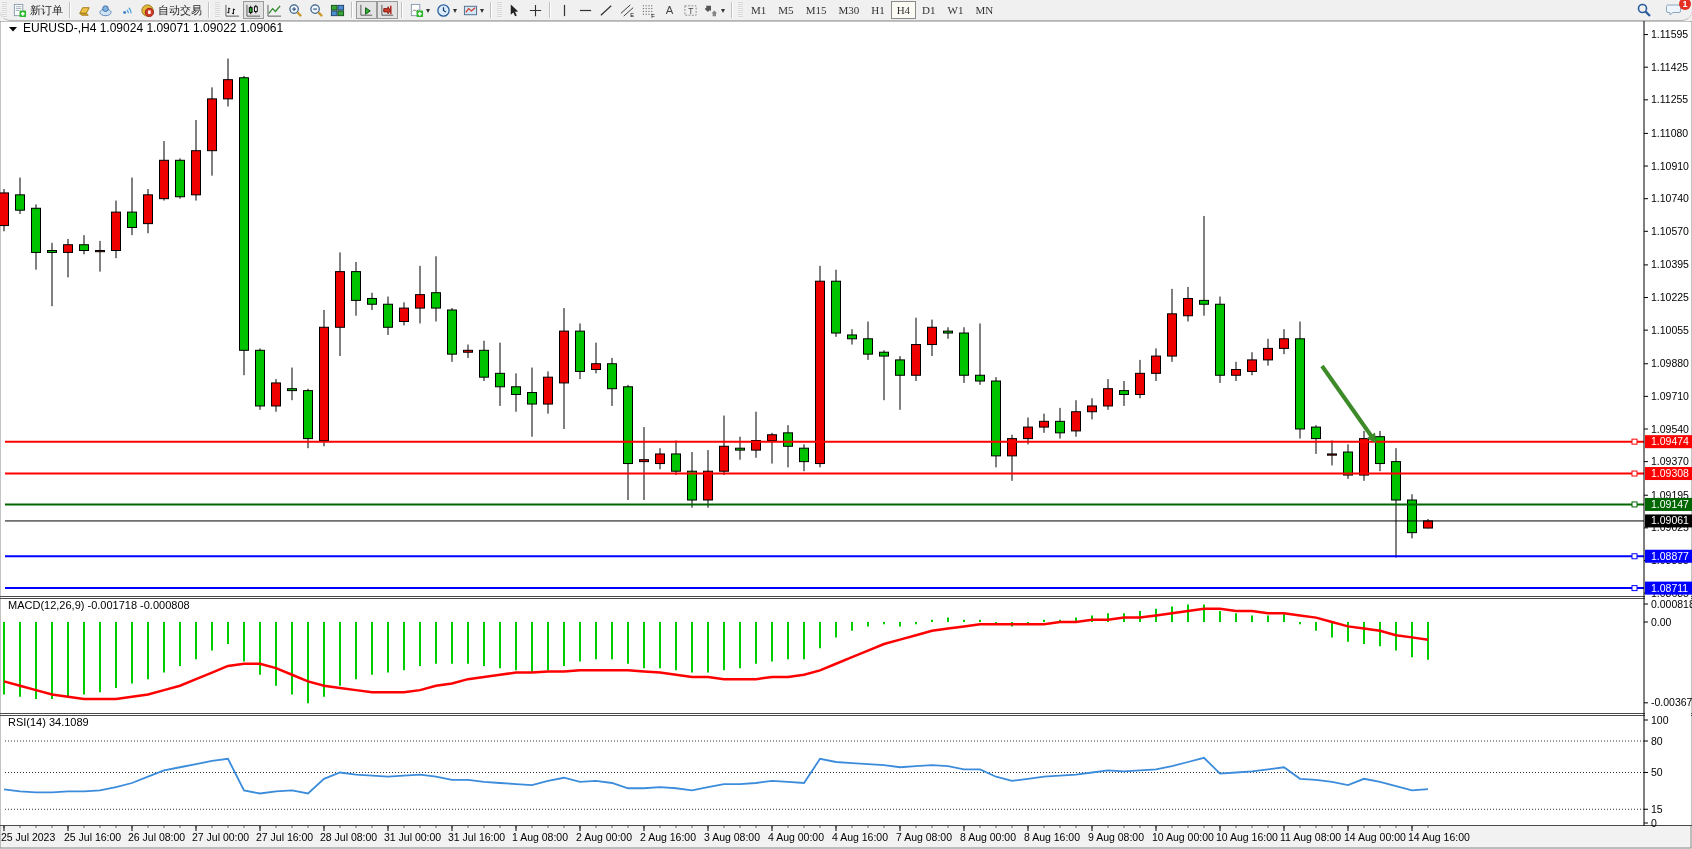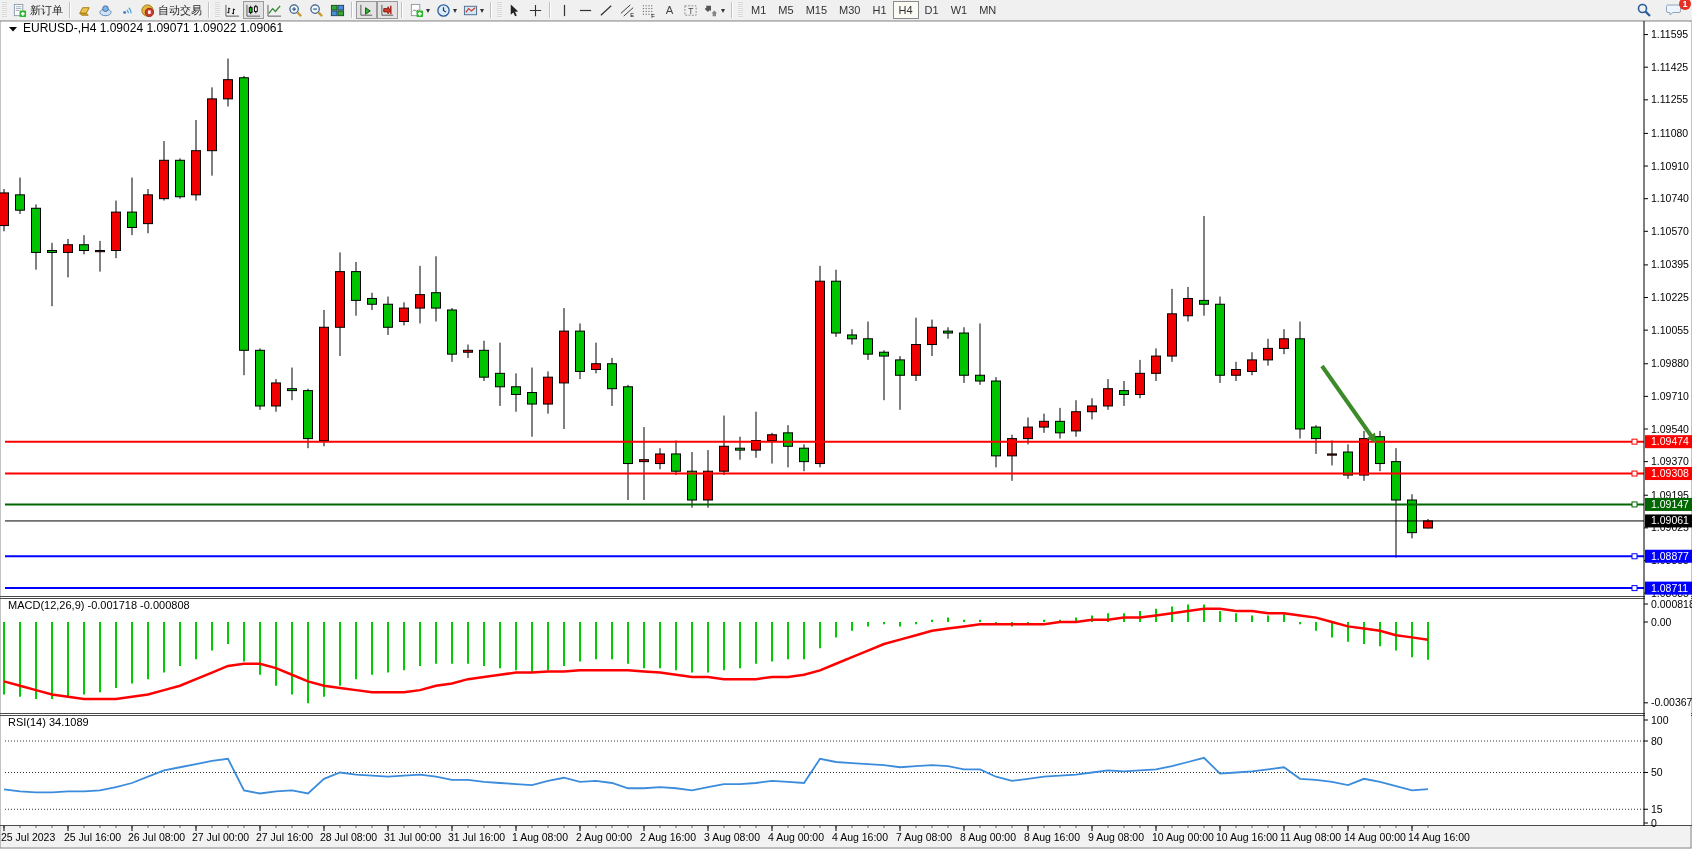--- a/index.html
+++ b/index.html
@@ -1,29 +1,29 @@
 <!DOCTYPE html>
 <html><head>
 <meta charset="utf-8">
 <style>
   html,body{margin:0;padding:0;background:#f0f0f0;font-family:"Liberation Sans",sans-serif;}
   #app{position:relative;width:1692px;height:849px;background:#f0f0f0;overflow:hidden;}
   
   #toolbar{position:absolute;left:0;top:0;width:1692px;height:20px;background:#f0f0f0;
-           border-bottom:1px solid #b5b5b5;display:flex;align-items:center;font-size:11px;color:#222;}
+           border-bottom:1px solid #b5b5b5;display:flex;align-items:center;font-size:11px;color:#222;border-radius:10px;}
   .tb-btn{height:18px;min-width:20px;display:flex;align-items:center;justify-content:center;
           padding:0 2px;margin:0;border:1px solid transparent;box-sizing:border-box;cursor:default;}
   .tb-btn.active{background:#e3e3e3;border:1px solid #9a9a9a;}
   .tb-btn svg{display:block;}
   .tb-label{margin-left:3px;white-space:nowrap;}
   .tb-sep{width:1px;height:16px;background:#c0c0c0;margin:0 3px;border-right:1px solid #fff;}
   .tb-grip{width:5px;height:16px;margin:0 2px;background:repeating-linear-gradient(#d8d8d8 0 1px,#f4f4f4 1px 2px);}
   .tb-caret{font-size:8px;color:#333;margin-left:2px;}
   .tf-btn{height:18px;padding:0 5px;display:flex;align-items:center;border:1px solid transparent;
-          box-sizing:border-box;font-size:11px;color:#333;}
+          box-sizing:border-box;font-size:11px;color:#333;font-family:Liberation Serif, serif;}
   .tf-btn.active{background:#fbfbf4;border:1px solid #8a8a8a;text-align:right;}
   #tb-right{margin-left:auto;display:flex;align-items:center;margin-right:6px;}
   .badge{position:absolute;top:-4px;right:-6px;background:#e33022;color:#fff;border-radius:7px;
          font-size:9px;min-width:12px;height:12px;line-height:12px;text-align:center;font-weight:bold;}
   
   #chart-wrap{position:absolute;left:0;top:21px;width:1692px;height:828px;background:#fff;}
   text{font-family:"Liberation Sans",sans-serif;}
 </style>
 </head>
 <body>

